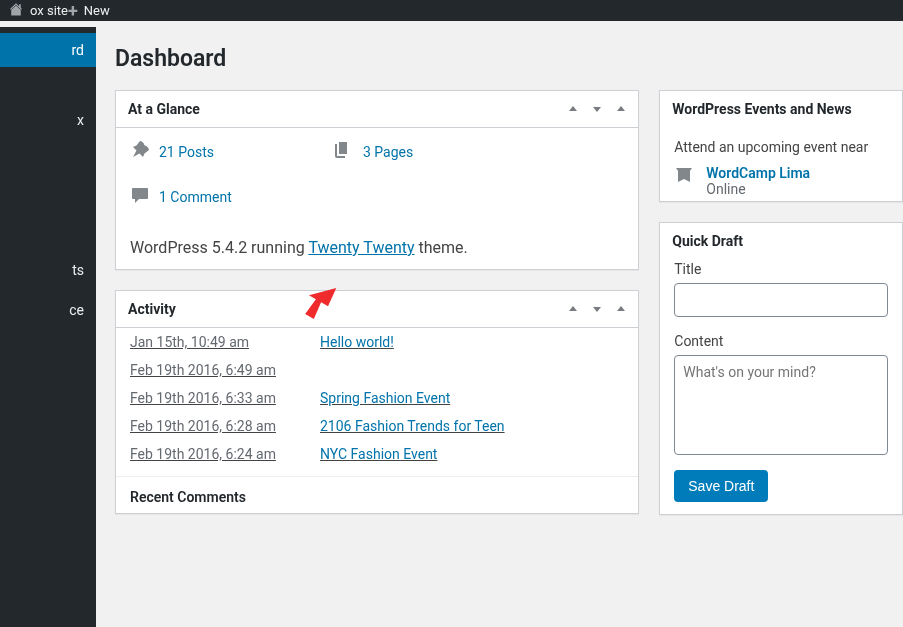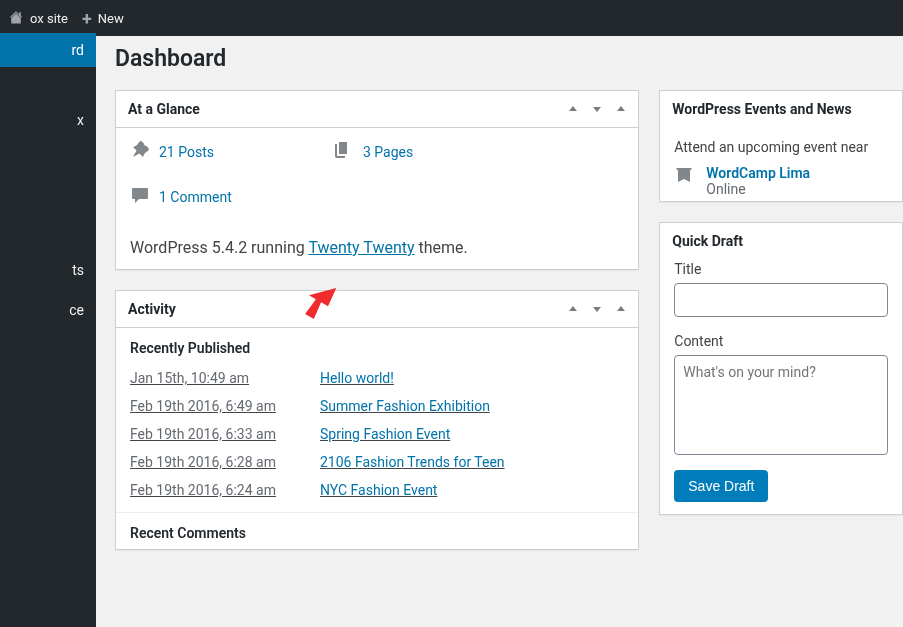--- a/index.html
+++ b/index.html
@@ -6,26 +6,26 @@
 body {
   font-family: -apple-system, BlinkMacSystemFont, "Segoe UI", Roboto, sans-serif;
   font-size: 13px;
   color: #444;
   background: #f1f1f1;
   overflow: hidden;
   width: 903px;
   height: 627px;
 }
 .adminbar {
-  height: 36px;
+  height: 21px;
   background: #23282d;
   color: #eee;
   display: flex;
   align-items: center;
-  gap: 14px;
+  gap: 0;
   padding-left: 8px;
   font-size: 13px;
 }
 .adminbar .item { display: flex; align-items: center; gap: 6px; color: #eee; cursor: pointer; }
 .sidebar {
   position: absolute;
   top: 27px;
   left: 0;
   width: 96px;
   height: 600px;
@@ -195,29 +195,27 @@
                   <path d="M5 2l4 5H1z" fill="#787c82"></path>
                 </svg></span>
             <span><svg class="caret" viewBox="0 0 10 10">
                   <path d="M5 8L1 3h8z" fill="#787c82"></path>
                 </svg></span>
             <span><svg class="caret" viewBox="0 0 10 10">
                   <path d="M1 7l4-5 4 5z" fill="#787c82"></path>
                 </svg></span>
           </div>
         </div>
-        <div class="activity-sub">Recently Published</div>
         <div class="activity-list">
           <div class="row">
               <span class="date">Jan 15th, 10:49 am</span>
               <span class="link">Hello world!</span>
             </div>
           <div class="row">
               <span class="date">Feb 19th 2016, 6:49 am</span>
-              <span class="link">Summer Fashion Exhibition</span>
             </div>
           <div class="row">
               <span class="date">Feb 19th 2016, 6:33 am</span>
               <span class="link">Spring Fashion Event</span>
             </div>
           <div class="row">
               <span class="date">Feb 19th 2016, 6:28 am</span>
               <span class="link">2106 Fashion Trends for Teen</span>
             </div>
           <div class="row">

